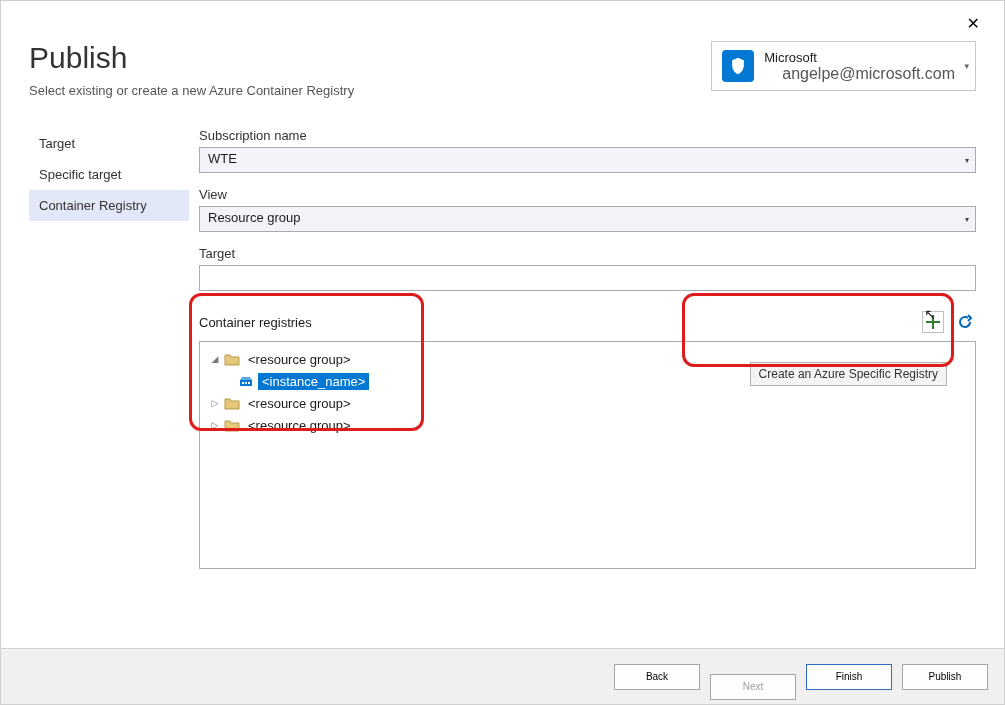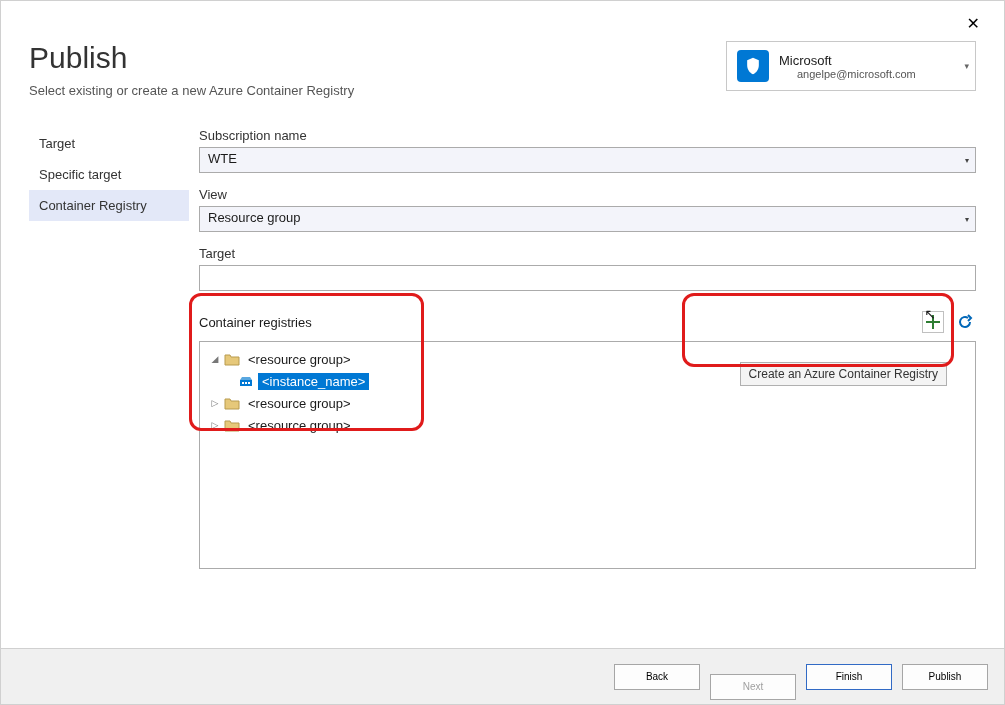--- a/index.html
+++ b/index.html
@@ -50,21 +50,21 @@
   }
   .account-icon {
     width: 32px; height: 32px;
     border-radius: 4px;
     background: #0078d4;
     display: flex; align-items: center; justify-content: center;
     margin-right: 10px;
   }
   .account-icon svg { width: 20px; height: 20px; fill: #fff; }
   .account-text .org { font-size: 13px; }
-  .account-text .email { font-size: 11px; color: #555; margin-left: 18px; }
+  .account-text .email { font-size: 16px; color: #555; margin-left: 18px; }
   .account-caret {
     position: absolute; right: 6px; top: 50%; transform: translateY(-50%);
     font-size: 9px; color: #666;
   }
 
   .main {
     display: flex;
     padding: 30px 28px 0 28px;
   }
   .sidebar {
@@ -321,21 +321,21 @@
           <span class="tree-label">&lt;resource group&gt;</span>
         </div>
         <div class="tree-row">
           <span class="tree-toggle">▷</span>
           <svg class="folder-icon" viewBox="0 0 16 14">
               <path fill="#e6c87a" stroke="#b89b4f" d="M1 3h5l1 2h8v8H1z"></path>
             </svg>
           <span class="tree-label">&lt;resource group&gt;</span>
         </div>
 
-        <div class="tooltip-box">Create an Azure Container Registry</div>
+        <div class="tooltip-box">Create an Azure Specific Registry</div>
       </div>
 
       <div class="highlight-red hl-left"></div>
       <div class="highlight-red hl-right"></div>
       <div class="cursor-overlay">↖</div>
     </div>
   </div>
 </div>
 
 <div class="footer">

